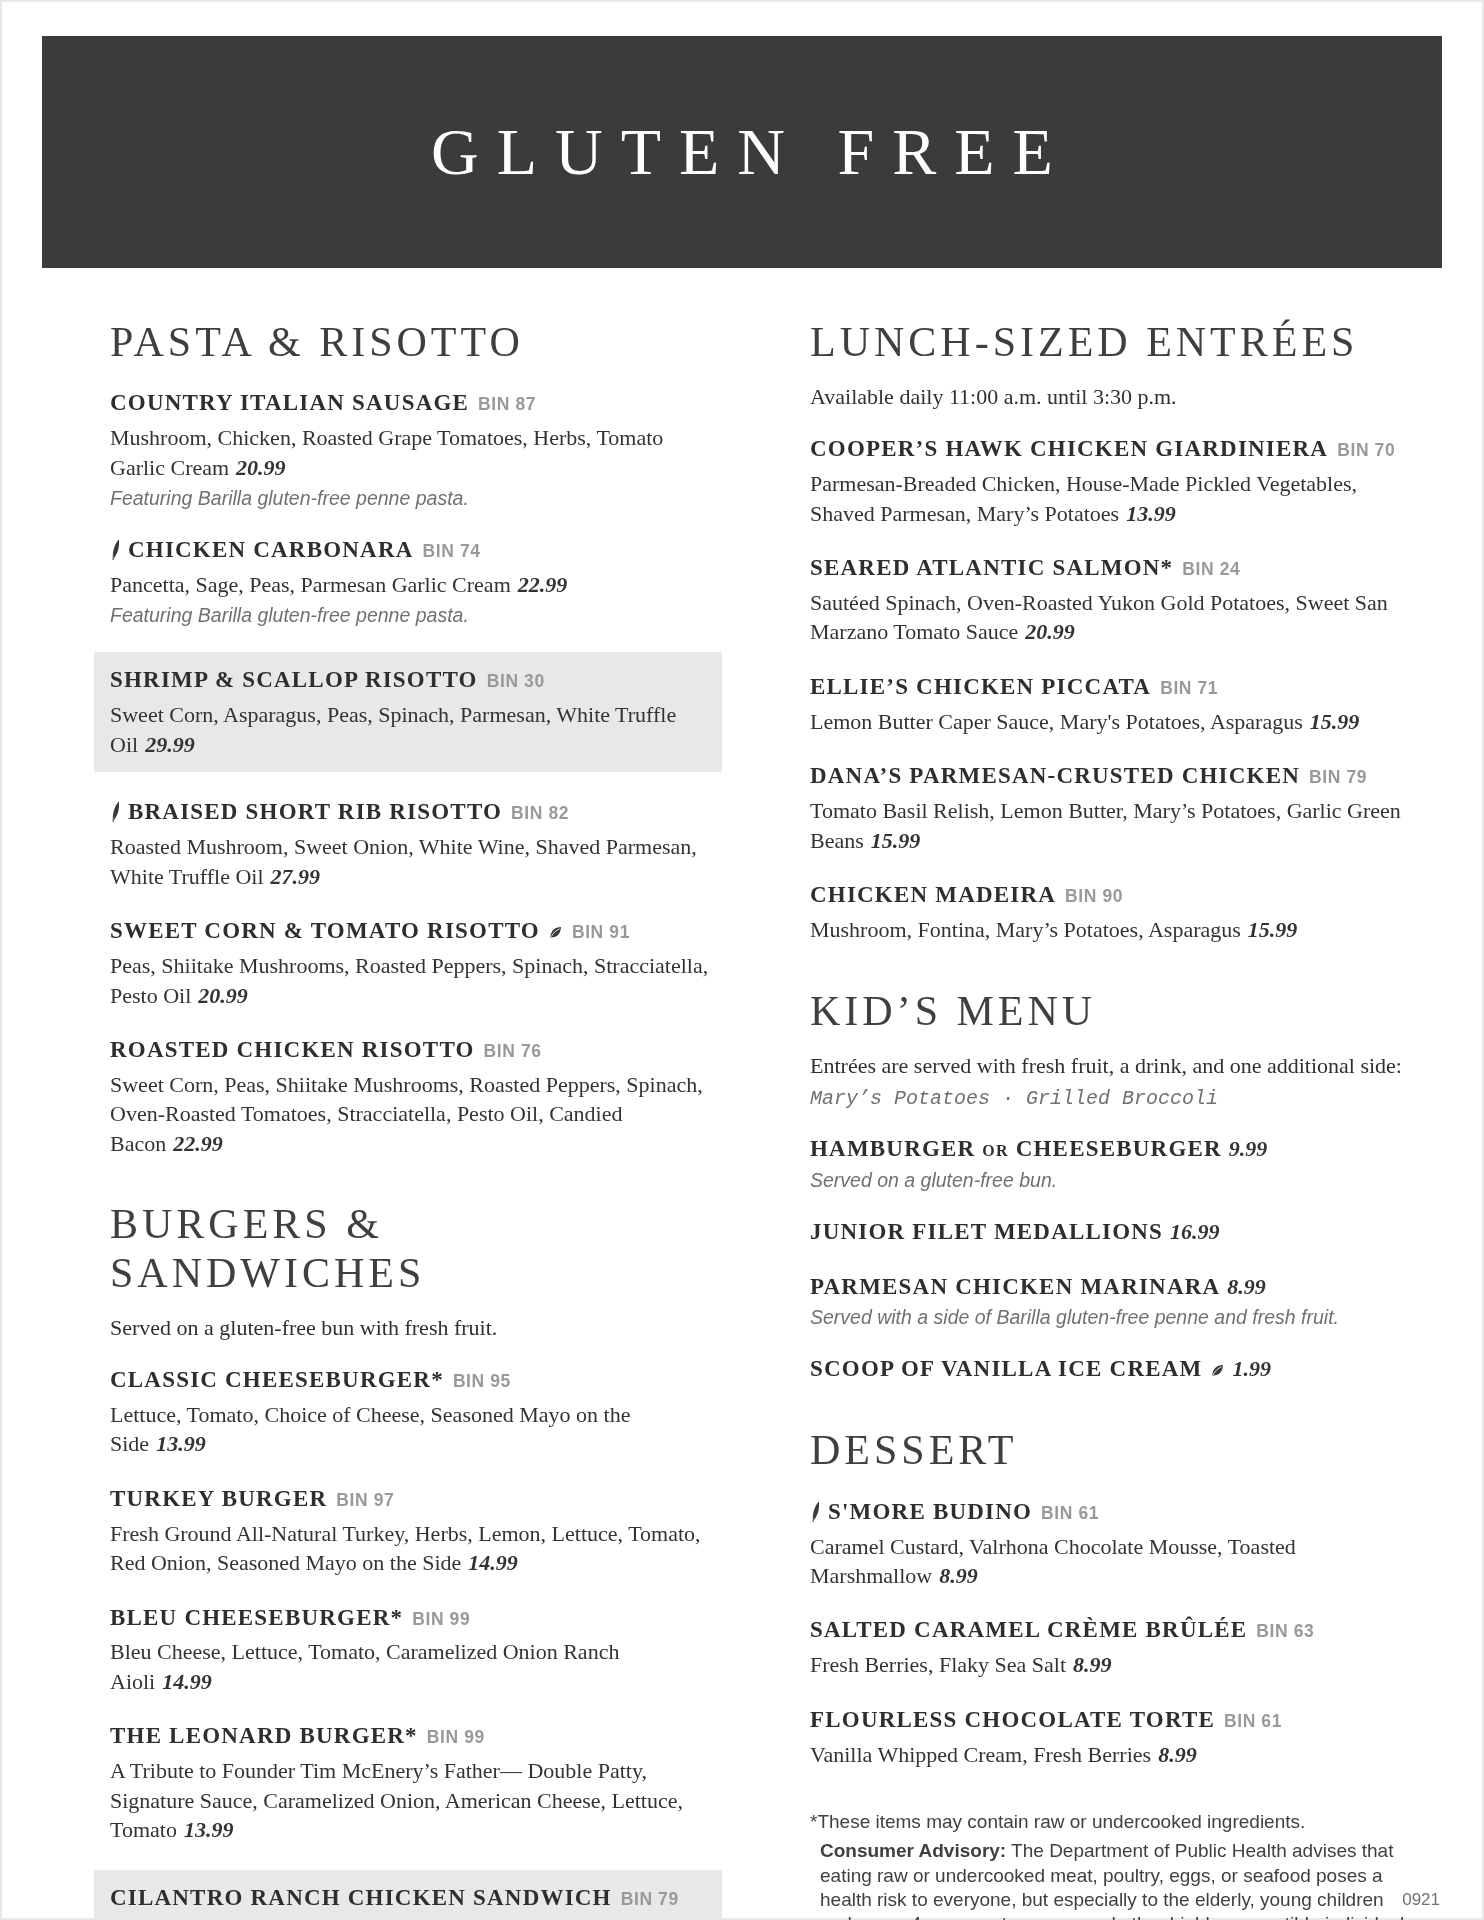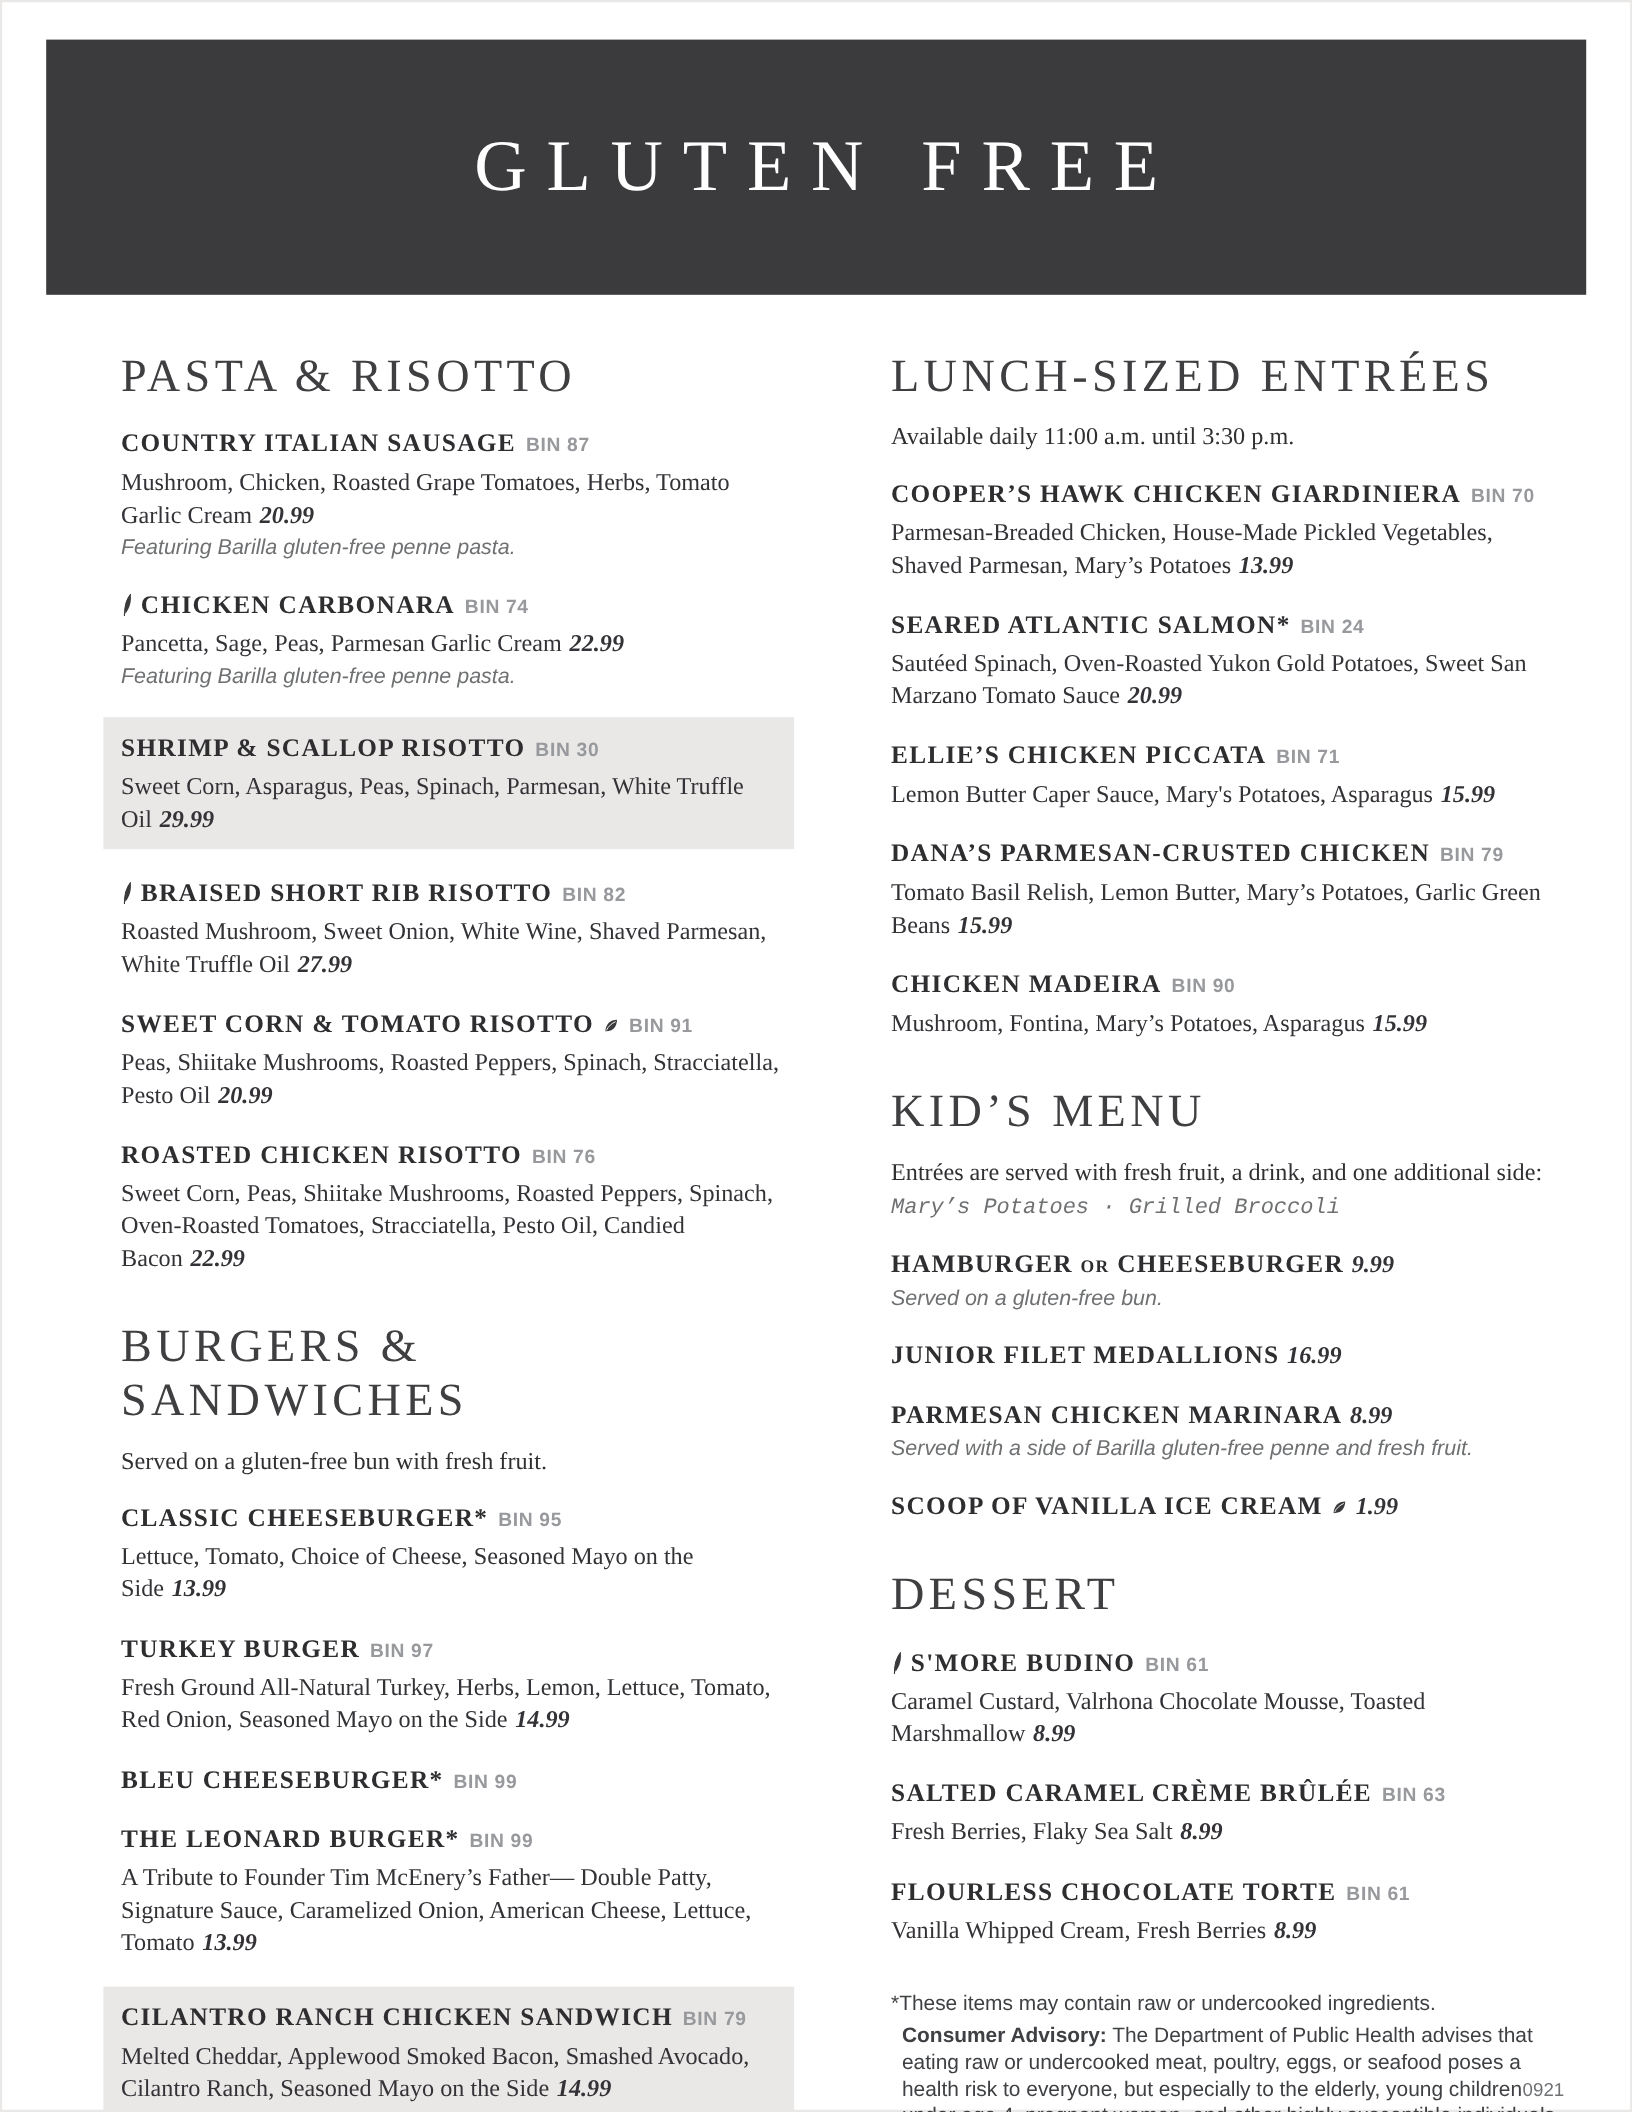--- a/index.html
+++ b/index.html
@@ -24,21 +24,21 @@
   .price{font-family:"Liberation Serif",serif;font-style:italic;font-weight:700;font-size:22px;margin-left:7px;white-space:nowrap;color:#343236}
   .item-desc{font-size:22px;line-height:1.34;margin-top:5px;color:#343236}
   .item-note{font-family:"Liberation Sans",sans-serif;font-style:italic;font-size:19.5px;color:var(--muted,#6e7072);margin-top:5px}
   .icon{display:inline-block;vertical-align:-3px;color:#3a393c;line-height:0}
   .icon.feather{margin-right:7px;vertical-align:-4px}
   .icon.leaf{margin-left:8px;vertical-align:-2px}
   .footnotes{margin-top:auto;padding-bottom:52px;font-family:"Liberation Sans",sans-serif;color:#3e4043;max-width:620px}
   .raw-note{font-size:19px;margin-bottom:6px}
   .advisory{font-size:19px;line-height:1.28;padding-left:10px}
   .advisory strong{font-weight:700}
-  .page-code{position:absolute;right:62px;bottom:10px;font-family:"Liberation Sans",sans-serif;font-size:17px;color:#6f7174}
+  .page-code{position:absolute;right:44px;bottom:10px;font-family:"Liberation Sans",sans-serif;font-size:17px;color:#6f7174}
 </style>
 </head>
 <body>
 
 <div class="page">
 
   <header class="banner">
     <h1>GLUTEN FREE</h1>
   </header>
 
@@ -91,20 +91,21 @@
             <div class="menu-item">
               <div class="item-head"><span class="item-name">CLASSIC CHEESEBURGER*</span><span class="bin">BIN 95</span></div>
               <div class="item-desc">Lettuce, Tomato, Choice of Cheese, Seasoned Mayo on the Side<span class="price">13.99</span></div>
             </div>
             <div class="menu-item">
               <div class="item-head"><span class="item-name">TURKEY BURGER</span><span class="bin">BIN 97</span></div>
               <div class="item-desc">Fresh Ground All-Natural Turkey, Herbs, Lemon, Lettuce, Tomato, Red Onion, Seasoned Mayo on the Side<span class="price">14.99</span></div>
             </div>
             <div class="menu-item">
               <div class="item-head"><span class="item-name">BLEU CHEESEBURGER*</span><span class="bin">BIN 99</span></div>
+              <div class="item-desc">Bleu Cheese, Lettuce, Tomato, Caramelized Onion Ranch Aioli<span class="price">14.99</span></div>
             </div>
             <div class="menu-item">
               <div class="item-head"><span class="item-name">THE LEONARD BURGER*</span><span class="bin">BIN 99</span></div>
               <div class="item-desc">A Tribute to Founder Tim McEnery’s Father— Double Patty, Signature Sauce, Caramelized Onion, American Cheese, Lettuce, Tomato<span class="price">13.99</span></div>
             </div>
             <div class="menu-item highlighted">
               <div class="item-head"><span class="item-name">CILANTRO RANCH CHICKEN SANDWICH</span><span class="bin">BIN 79</span></div>
               <div class="item-desc">Melted Cheddar, Applewood Smoked Bacon, Smashed Avocado, Cilantro Ranch, Seasoned Mayo on the Side<span class="price">14.99</span></div>
             </div>
           </section>

